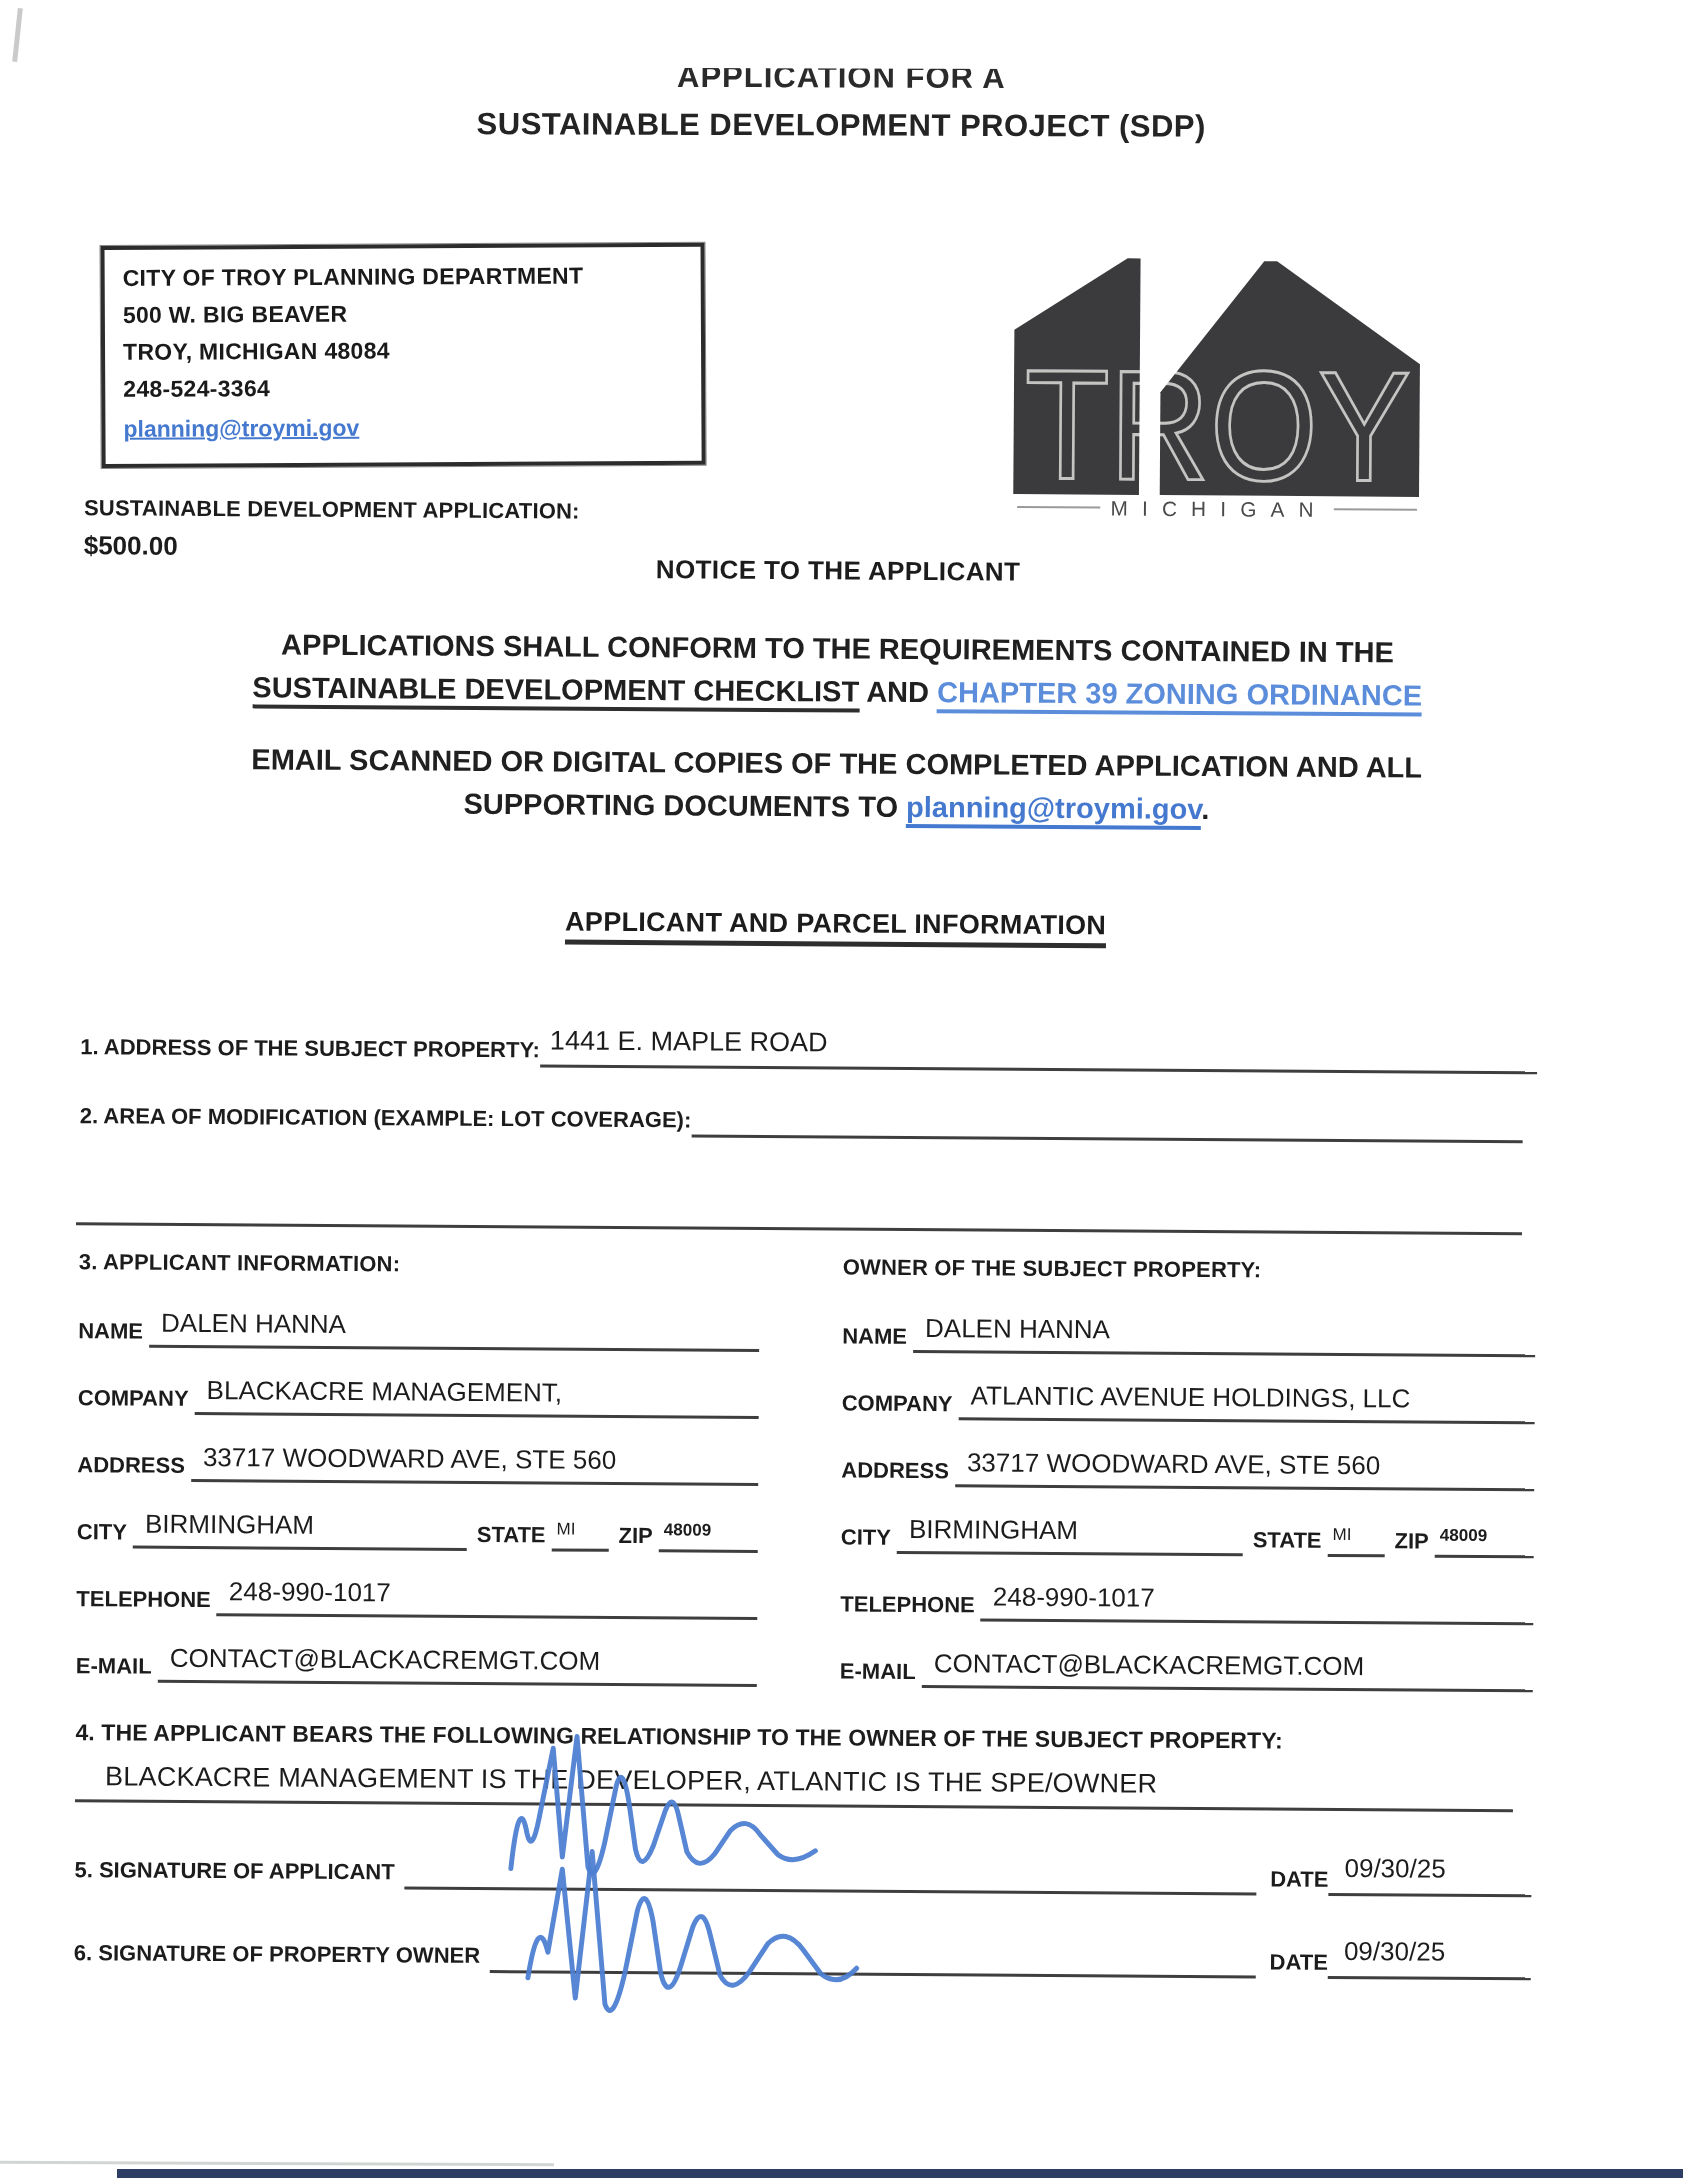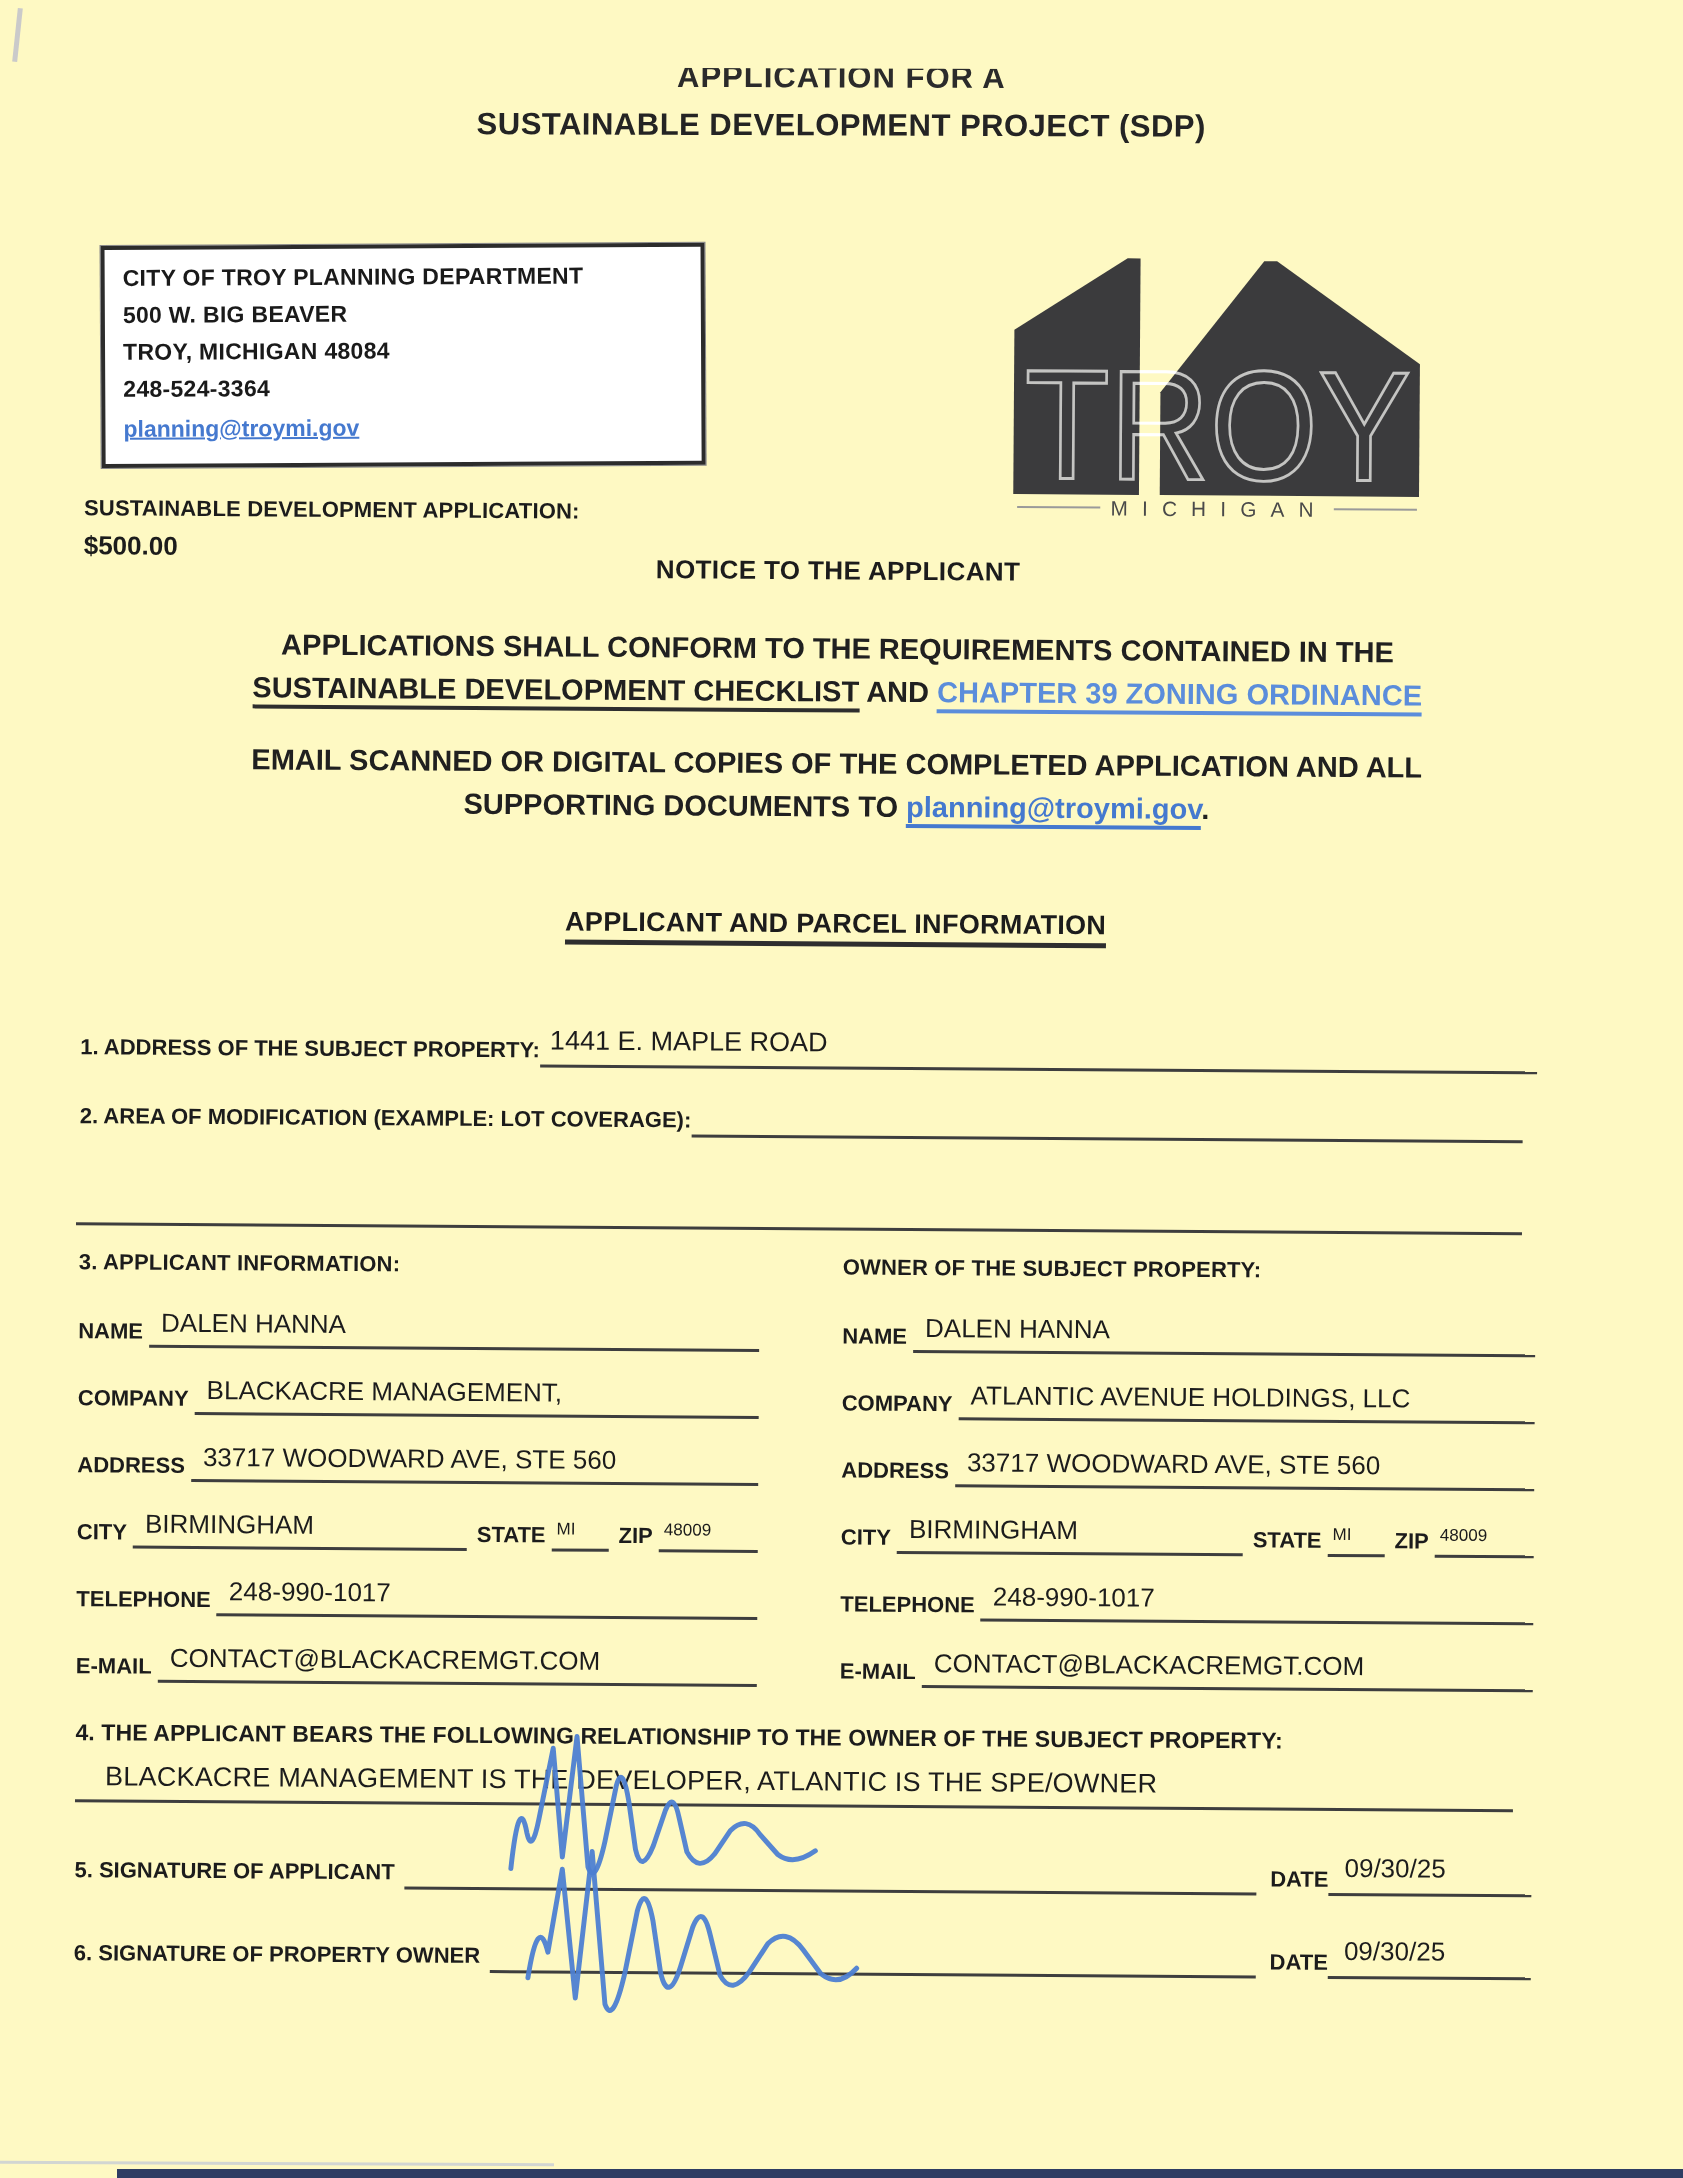--- a/index.html
+++ b/index.html
@@ -1,16 +1,16 @@
 <!DOCTYPE html>
 <html style="--link-blue: #4579cf; --link-light: #5b8ddb; --signature-blue: #4d80d2; --logo-charcoal: #3b3b3d; --bottom-bar: #2e3d63;"><head>
 <meta charset="utf-8">
 <style>
   html,body{margin:0;padding:0;background:#e8e8e8;}
-  .page{position:relative;width:1683px;height:2178px;background:#fef9c3;overflow:hidden;
+  .page{position:relative;width:1683px;height:2178px;background:#ffffff;overflow:hidden;
         font-family:"Liberation Sans","DejaVu Sans",sans-serif;color:#1c1c1c;margin:0 auto;}
   .content{position:absolute;inset:0;transform:rotate(0.4deg);transform-origin:59px 79px;}
   .abs{position:absolute;}
 
   
   .title-wrap{left:0;right:0;top:63px;text-align:center;transform:rotate(-0.2deg);}
   .title-clip{height:36px;overflow:hidden;}
   .title-l1{font-size:31px;font-weight:bold;letter-spacing:1px;margin-top:-9px;color:#2b2b2b;}
   .title-l2{font-size:31px;font-weight:bold;letter-spacing:0.5px;margin-top:3px;color:#242424;}
 
@@ -58,21 +58,21 @@
   
   .col{top:1249px;}
   .col-left{left:87px;width:681px;}
   .col-right{left:851px;width:693px;}
   .col-h{font-size:22px;font-weight:bold;margin-bottom:22px;letter-spacing:0.2px;}
   .frow{display:flex;align-items:flex-end;margin-bottom:17px;min-height:50px;}
   .flabel{font-size:22px;font-weight:bold;white-space:nowrap;padding:0 6px 3px 0;}
   .fval{display:inline-block;font-size:26px;transform:translateY(-6px);padding-left:12px;white-space:nowrap;}
   .fval-sm{display:inline-block;font-size:17px;transform:translateY(-9px);padding-left:5px;white-space:nowrap;}
   .small-line{width:57px;}
-  .zip-line{width:99px;}
+  .zip-line{width:99px;font-weight:bold;}
   .ml{margin-left:10px;}
 
   
   .q4-wrap{left:87px;top:1719px;right:158px;}
   .q4-label{font-size:23px;font-weight:bold;letter-spacing:0.1px;}
   .q4-value{font-size:27px;margin:15px 0 0 30px;letter-spacing:0.2px;}
   .q4-line{border-bottom:3px solid #3e3e3e;margin-top:7px;}
 
   
   .sig-row{left:87px;right:139px;display:flex;align-items:flex-end;}

